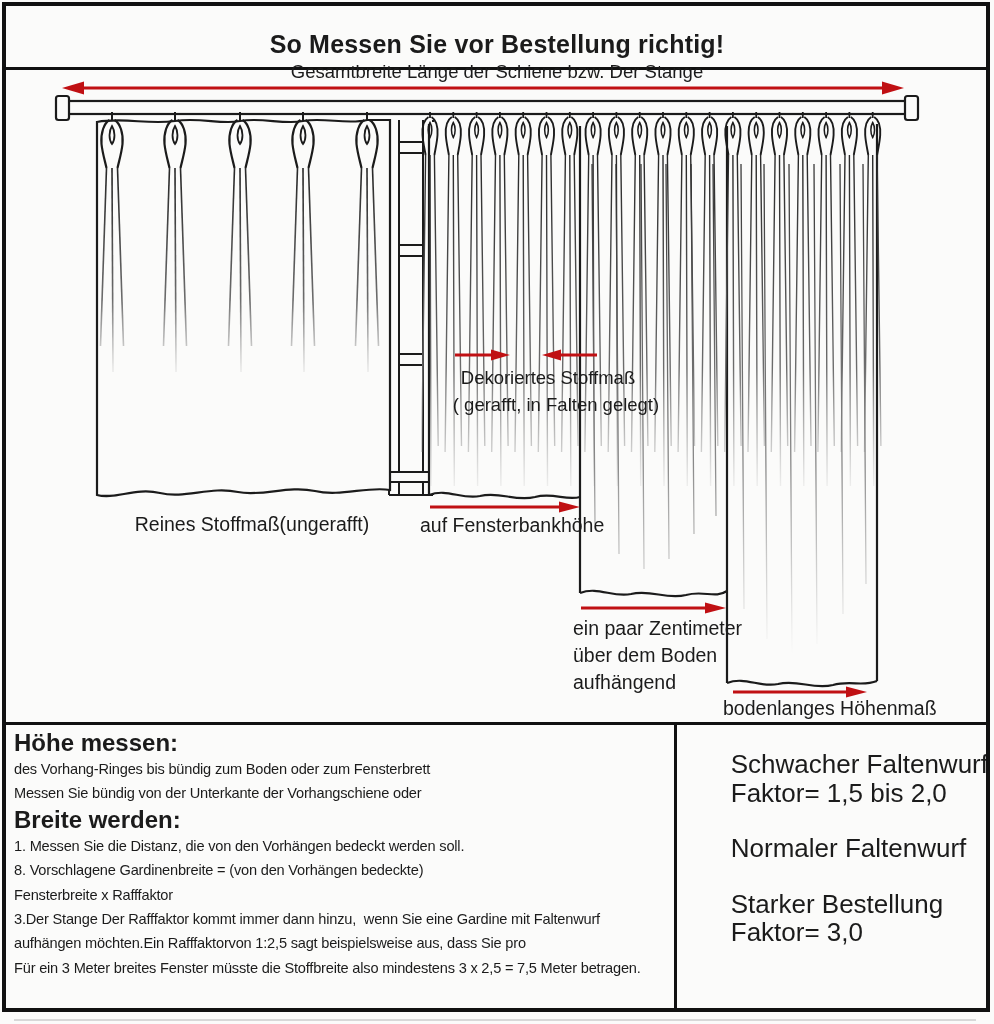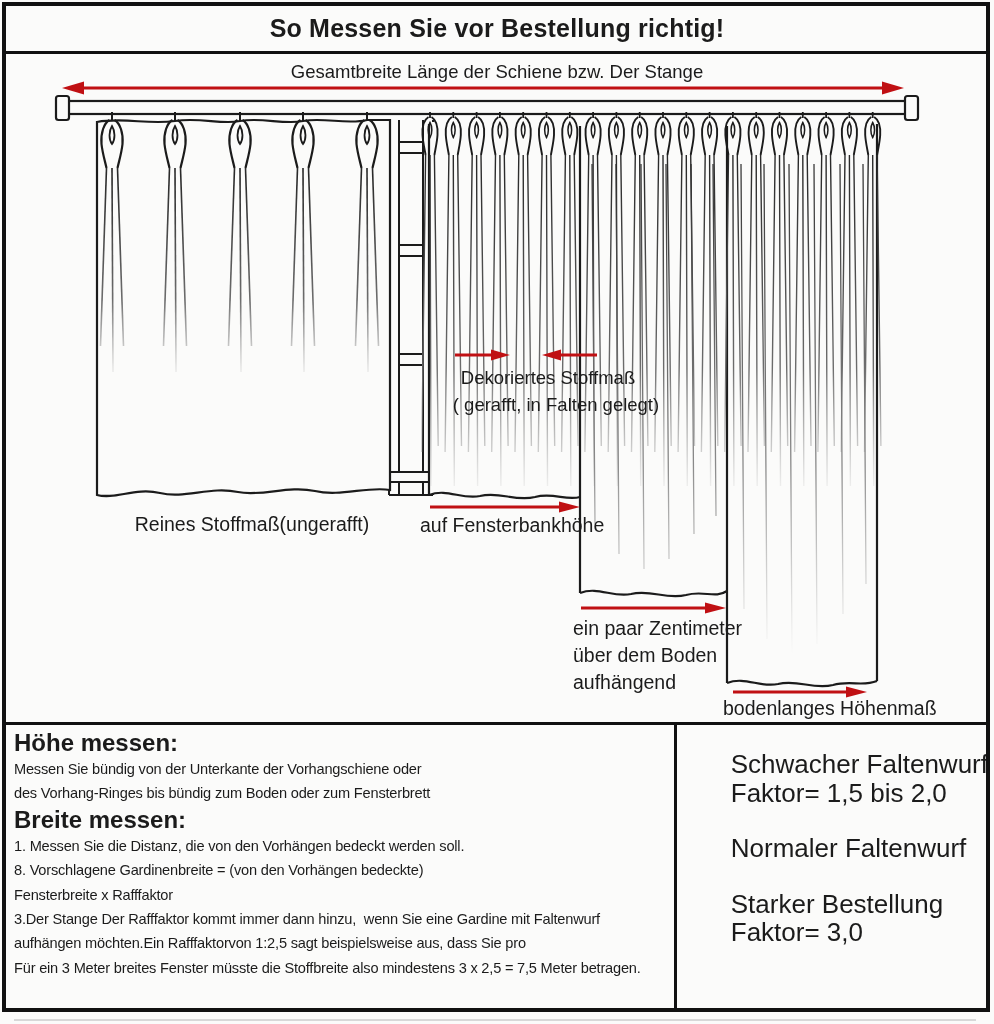--- a/index.html
+++ b/index.html
@@ -5,21 +5,21 @@
   html,body{margin:0;padding:0;background:#fff;}
   #root{
     position:relative; width:994px; height:1024px; background:#fbfbfa;
     font-family:"Liberation Sans", sans-serif; color:#1b1b1b; overflow:hidden;
   }
   .frame{
     position:absolute; left:2px; top:2px; width:988px; height:1010px;
     border:4px solid #111; box-sizing:border-box; pointer-events:none;
   }
   .titlebar{
-    position:absolute; left:6px; top:6px; width:982px; height:48px;
+    position:absolute; left:6px; top:22px; width:982px; height:48px;
     border-bottom:3px solid #111; display:flex; align-items:center; justify-content:center;
     box-sizing:border-box;
   }
   .titlebar .t{ font-size:25px; font-weight:bold; letter-spacing:0.2px; }
   svg.diagram{ position:absolute; left:0; top:54px; }
   svg text{ font-family:"Liberation Sans", sans-serif; fill:#1b1b1b; }
   .lbl{ font-size:18.5px; }
   .lbl-big{ font-size:19.5px; }
   .bottom-row{
     position:absolute; left:6px; top:722px; width:982px; height:286px;
@@ -202,23 +202,23 @@
     <g fill="#c01013" stroke="#c01013">
       <path d="M733,638 H847" stroke-width="3" fill="none"></path>
       <polygon points="867,638 846,632.5 846,643.5" stroke="none"></polygon>
     </g>
     <text class="lbl-big" x="723" y="661">bodenlanges Höhenmaß</text>
   </svg>
 
   <div class="bottom-row">
     <div class="instructions">
       <div class="ins-h">Höhe messen:</div>
+      <div class="ins-p">des Vorhang-Ringes bis bündig zum Boden oder zum Fensterbrett</div>
       <div class="ins-p">Messen Sie bündig von der Unterkante der Vorhangschiene oder</div>
-      <div class="ins-p">des Vorhang-Ringes bis bündig zum Boden oder zum Fensterbrett</div>
-      <div class="ins-h">Breite messen:</div>
+      <div class="ins-h">Breite werden:</div>
       <div class="ins-p">1. Messen Sie die Distanz, die von den Vorhängen bedeckt werden soll.</div>
       <div class="ins-p">8. Vorschlagene Gardinenbreite = (von den Vorhängen bedeckte)</div>
       <div class="ins-p">Fensterbreite x Rafffaktor</div>
       <div class="ins-p">3.Der Stange Der Rafffaktor kommt immer dann hinzu,  wenn Sie eine Gardine mit Faltenwurf</div>
       <div class="ins-p">aufhängen möchten.Ein Rafffaktorvon 1:2,5 sagt beispielsweise aus, dass Sie pro</div>
       <div class="ins-p">Für ein 3 Meter breites Fenster müsste die Stoffbreite also mindestens 3 x 2,5 = 7,5 Meter betragen.</div>
     </div>
     <div class="factors">
       <div class="factor-group">
         <div class="factor-line">Schwacher Faltenwurf</div>

